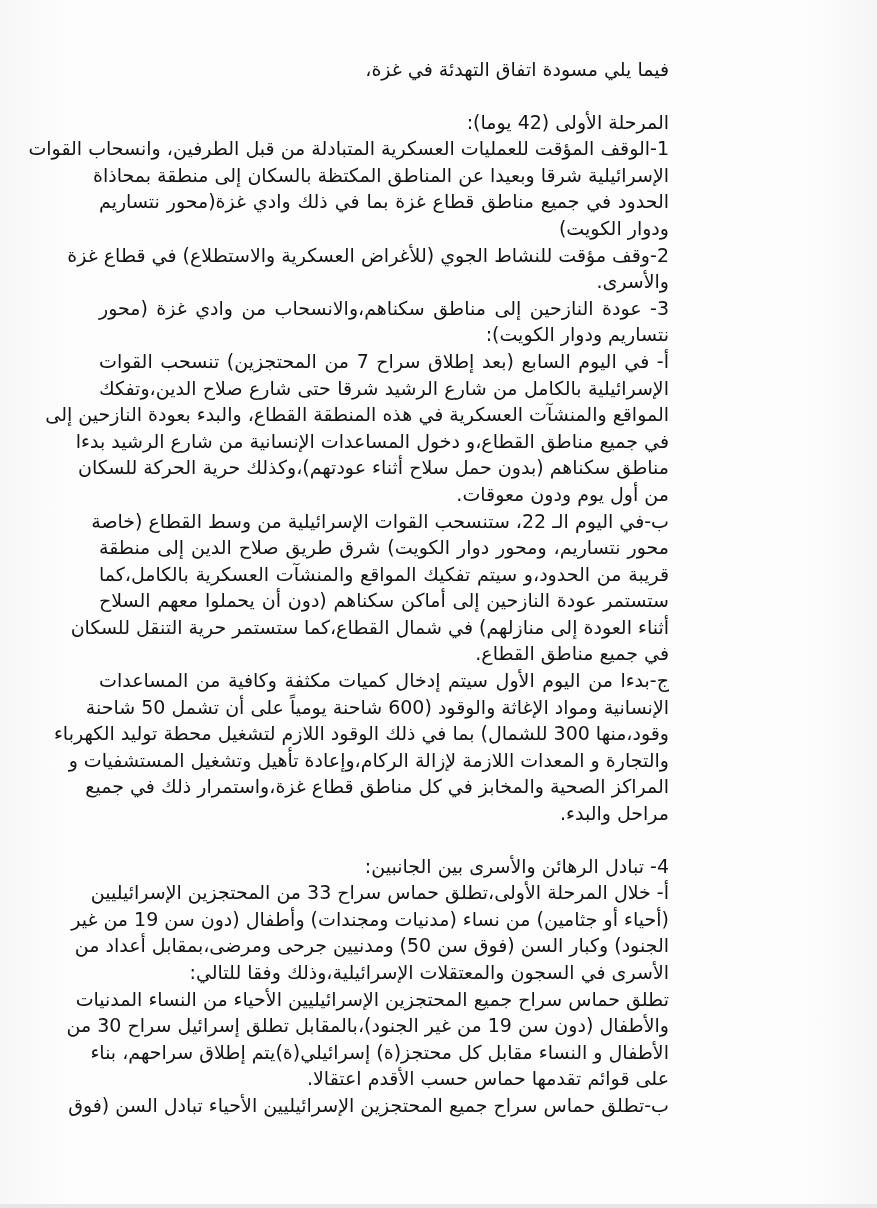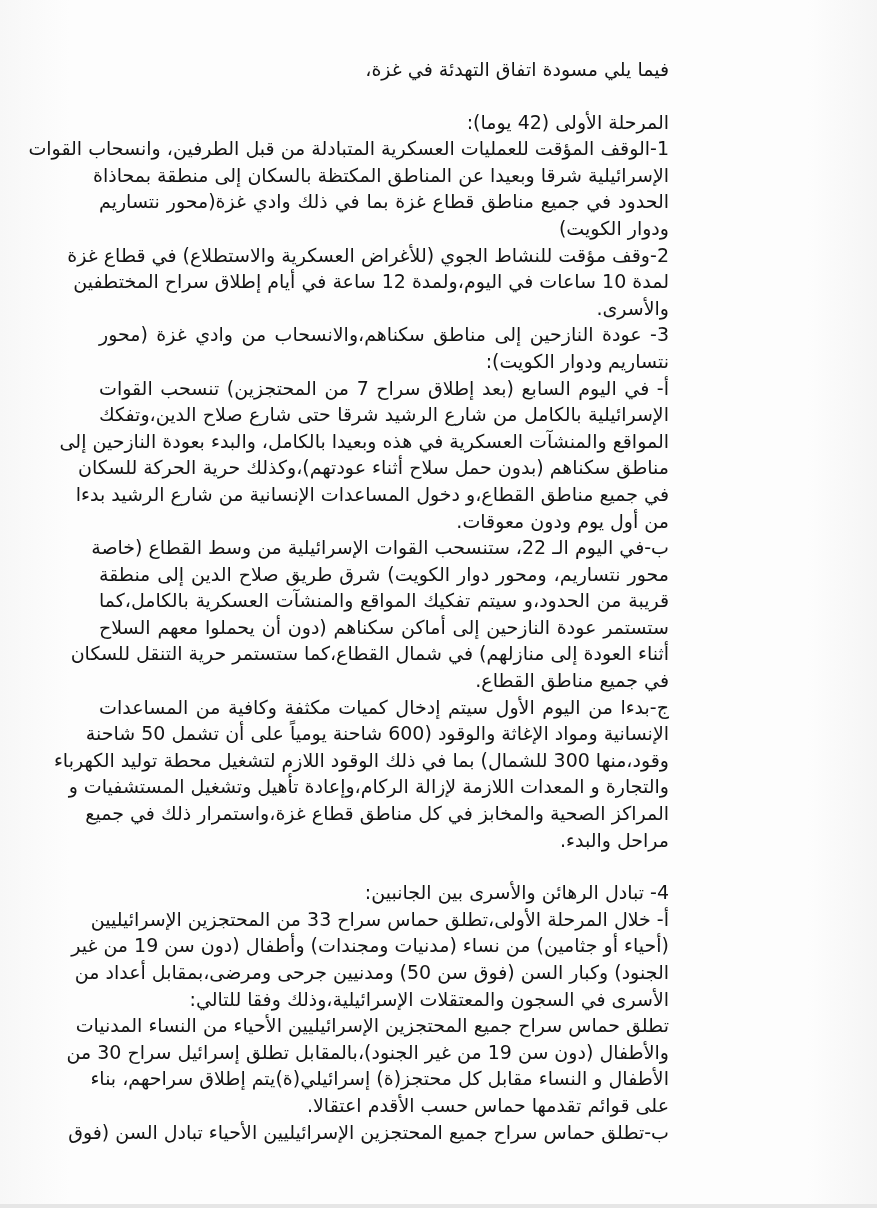--- a/index.html
+++ b/index.html
@@ -65,35 +65,34 @@
 
     <div>
       <span class="line just">1-الوقف المؤقت للعمليات العسكرية المتبادلة من قبل الطرفين، وانسحاب القوات</span>
       <span class="line just">الإسرائيلية شرقا وبعيدا عن المناطق المكتظة بالسكان إلى منطقة بمحاذاة</span>
       <span class="line just">الحدود في جميع مناطق قطاع غزة بما في ذلك وادي غزة(محور نتساريم</span>
       <span class="line">ودوار الكويت)</span>
     </div>
 
     <div>
       <span class="line just">2-وقف مؤقت للنشاط الجوي (للأغراض العسكرية والاستطلاع) في قطاع غزة</span>
-      <span class="line just">لمدة 10 ساعات في اليوم،ولمدة 12 ساعة في أيام إطلاق سراح المختطفين</span>
       <span class="line">والأسرى.</span>
     </div>
 
     <div>
       <span class="line just">3- عودة النازحين إلى مناطق سكناهم،والانسحاب من وادي غزة (محور</span>
       <span class="line">نتساريم ودوار الكويت):</span>
     </div>
 
     <div>
       <span class="line just">أ- في اليوم السابع (بعد إطلاق سراح 7 من المحتجزين) تنسحب القوات</span>
       <span class="line just">الإسرائيلية بالكامل من شارع الرشيد شرقا حتى شارع صلاح الدين،وتفكك</span>
-      <span class="line just">المواقع والمنشآت العسكرية في هذه وبعيدا بالكامل، والبدء بعودة النازحين إلى</span>
+      <span class="line just">المواقع والمنشآت العسكرية في هذه المنطقة القطاع، والبدء بعودة النازحين إلى</span>
+      <span class="line just">في جميع مناطق القطاع،و دخول المساعدات الإنسانية من شارع الرشيد بدءا</span>
       <span class="line just">مناطق سكناهم (بدون حمل سلاح أثناء عودتهم)،وكذلك حرية الحركة للسكان</span>
-      <span class="line just">في جميع مناطق القطاع،و دخول المساعدات الإنسانية من شارع الرشيد بدءا</span>
       <span class="line">من أول يوم ودون معوقات.</span>
     </div>
 
     <div>
       <span class="line just">ب-في اليوم الـ 22، ستنسحب القوات الإسرائيلية من وسط القطاع (خاصة</span>
       <span class="line just">محور نتساريم، ومحور دوار الكويت) شرق طريق صلاح الدين إلى منطقة</span>
       <span class="line just">قريبة من الحدود،و سيتم تفكيك المواقع والمنشآت العسكرية بالكامل،كما</span>
       <span class="line just">ستستمر عودة النازحين إلى أماكن سكناهم (دون أن يحملوا معهم السلاح</span>
       <span class="line just">أثناء العودة إلى منازلهم) في شمال القطاع،كما ستستمر حرية التنقل للسكان</span>
       <span class="line">في جميع مناطق القطاع.</span>

